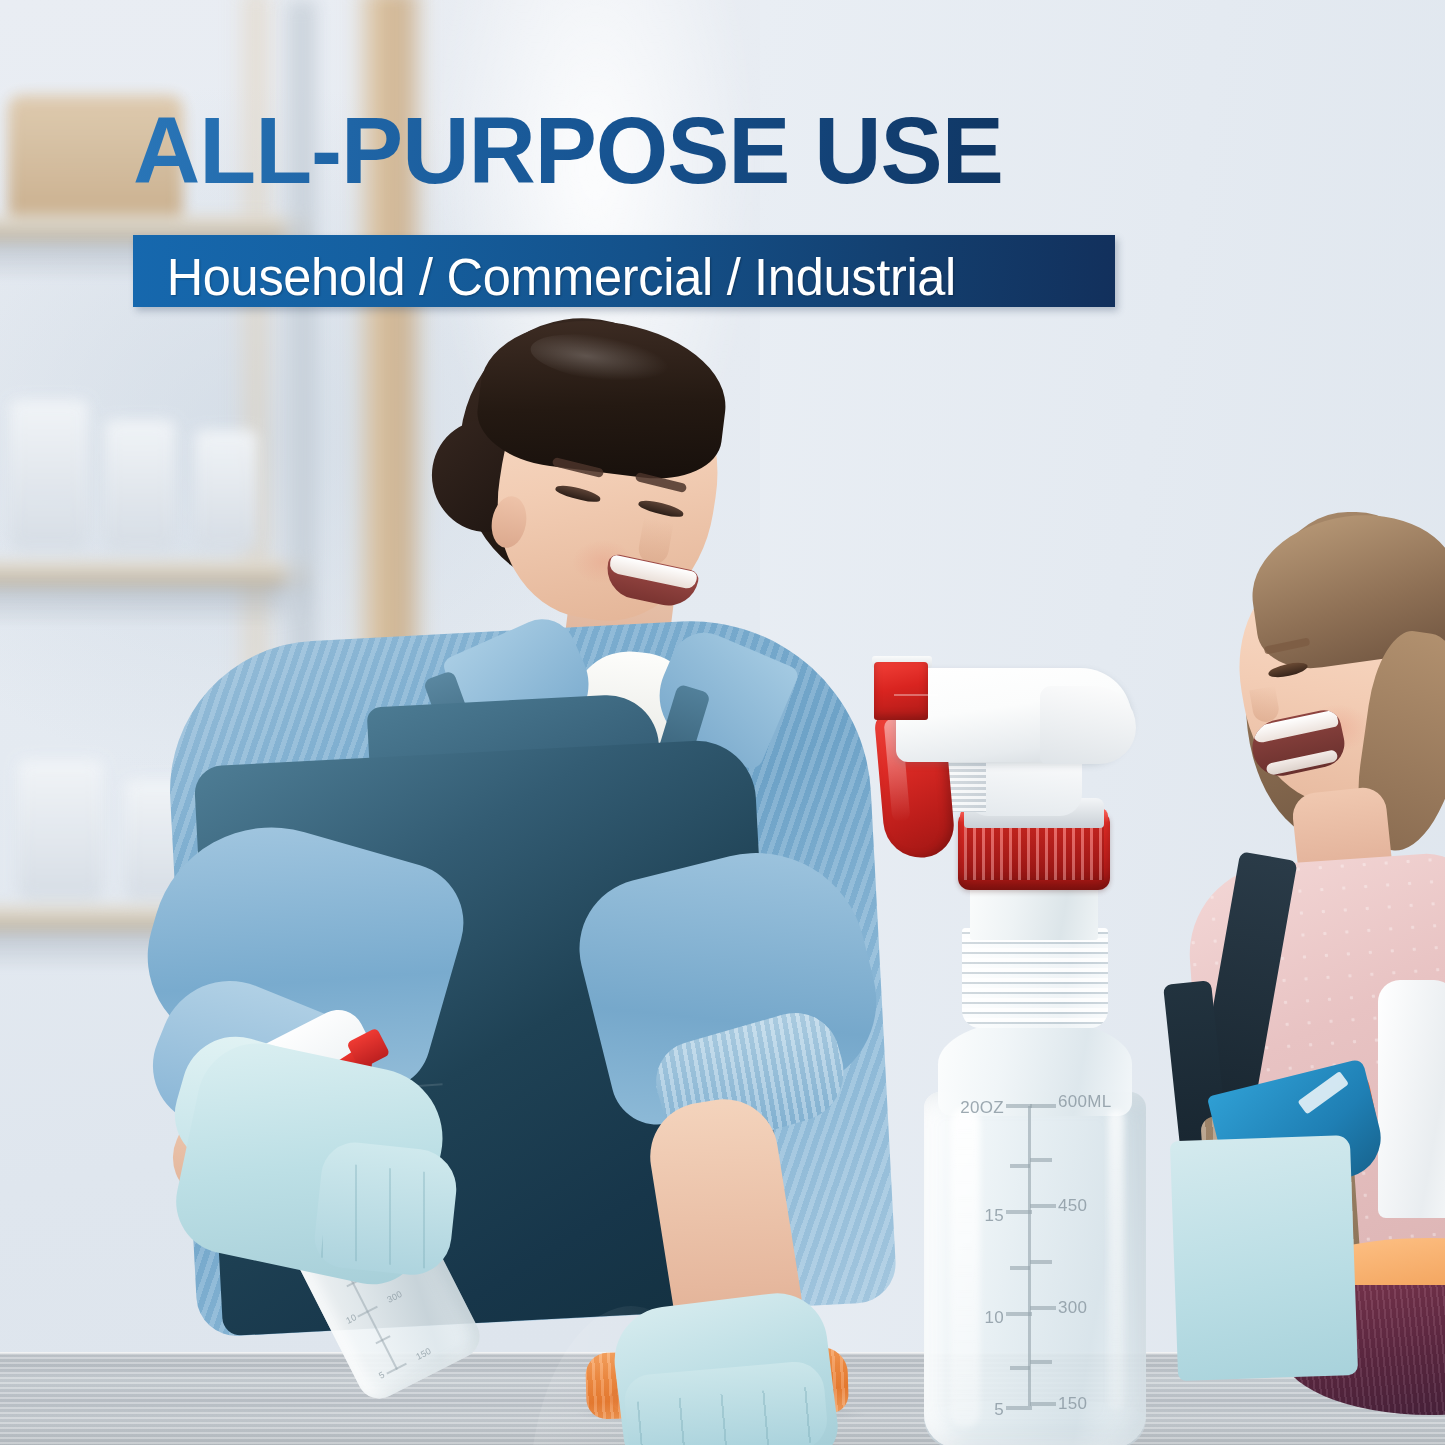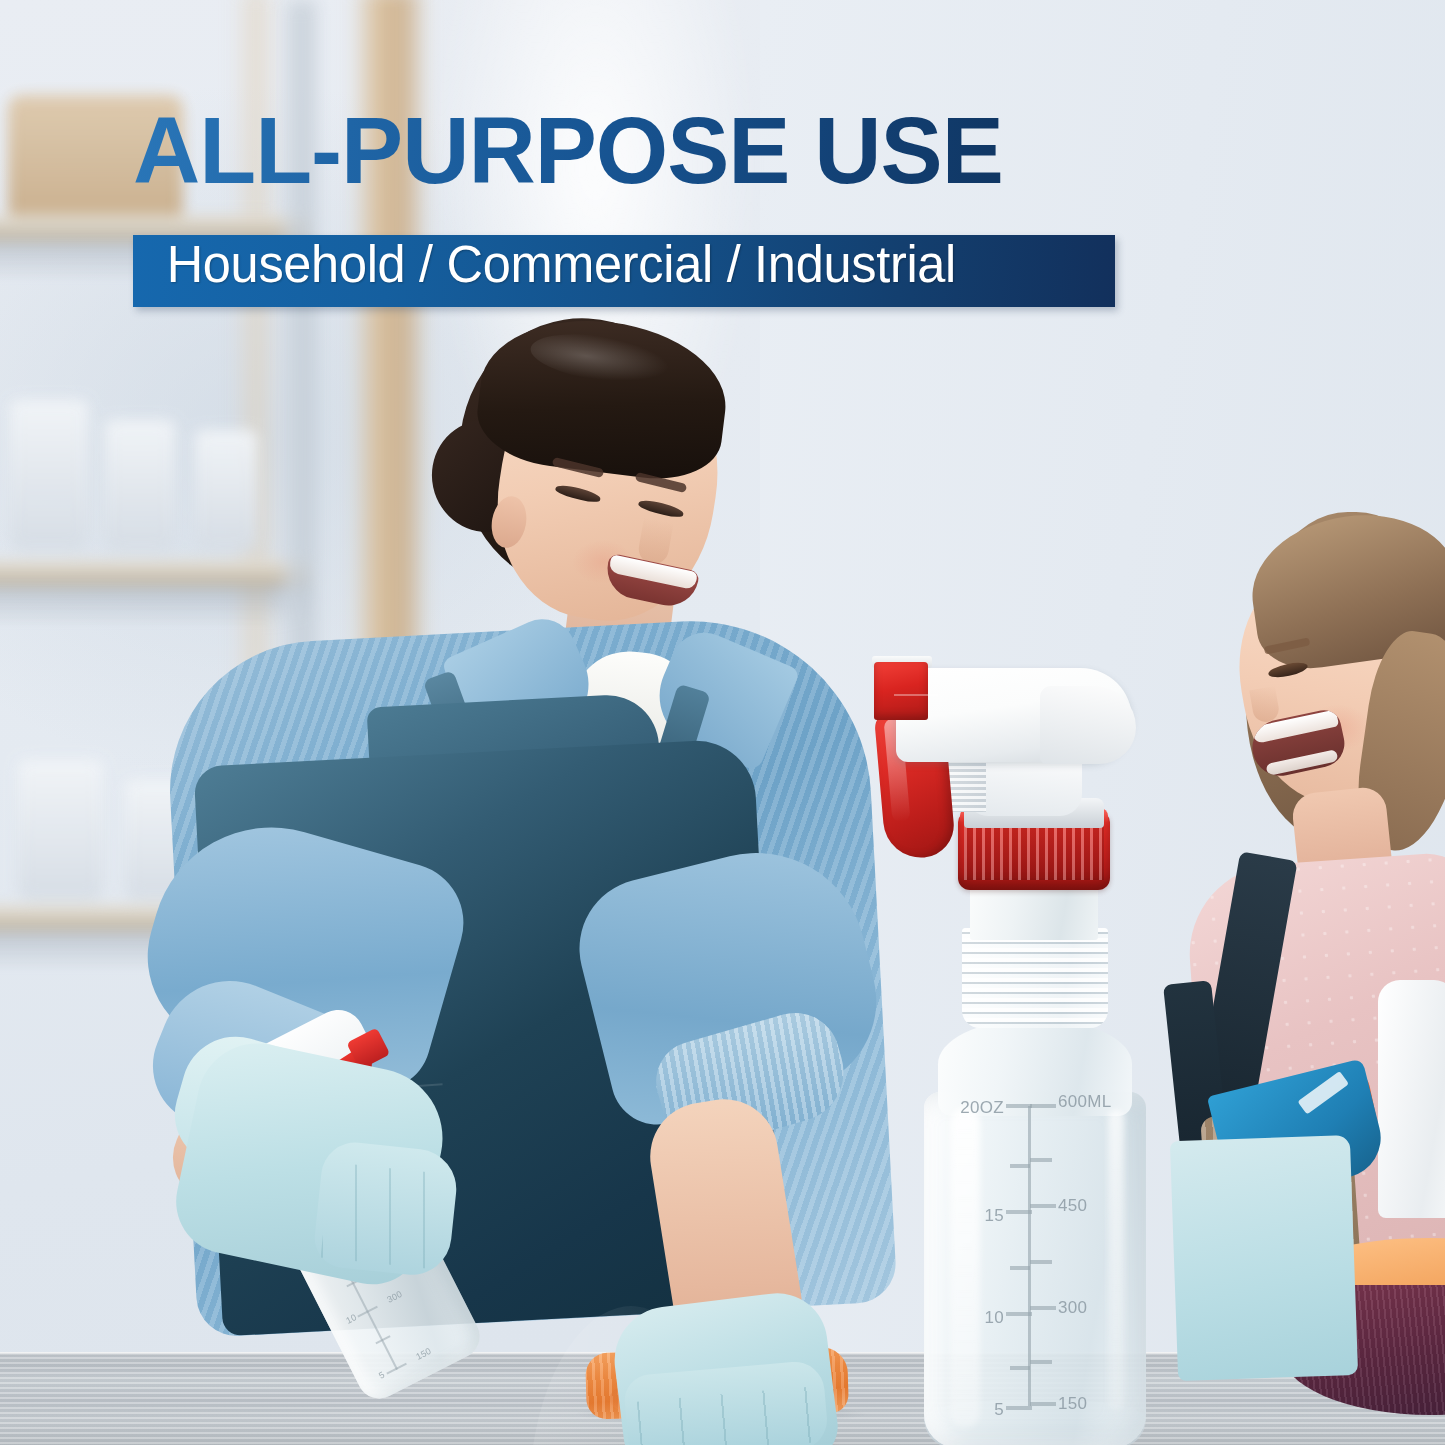--- a/index.html
+++ b/index.html
@@ -375,21 +375,21 @@
     -webkit-background-clip:text; background-clip:text; color:transparent;
     -webkit-text-stroke:0; text-shadow:none;
     transform:scaleX(.98); transform-origin:left center; white-space:nowrap; }
   .headline-shadow { position:absolute; left:136px; top:101px; width:1010px; height:105px;
     font-size:95px; font-weight:bold; line-height:105px; letter-spacing:-1px;
     color:rgba(40,60,90,.16); transform:scaleX(.98); transform-origin:left center;
     white-space:nowrap; z-index:-1; }
 
   .subbanner { position:absolute; left:133px; top:235px; width:982px; height:72px;
     background:linear-gradient(95deg,#1668ae 0%,#155f9f 26%,#14518a 52%,#133f6f 78%,#12305c 100%);
-    box-shadow:3px 4px 7px rgba(60,80,110,.3); display:flex; align-items:flex-start; }
+    box-shadow:3px 4px 7px rgba(60,80,110,.3); display:flex; align-items:flex-end; }
   .subbanner-text { padding-left:34px; font-size:51px; color:#ffffff;
     letter-spacing:-.3px; white-space:nowrap; text-shadow:1px 1px 2px rgba(0,0,0,.25);
     transform:scaleX(.99); transform-origin:left center; }
 </style>
 </head>
 <body>
 
 <div id="stage">
 
   <div class="room"></div>

